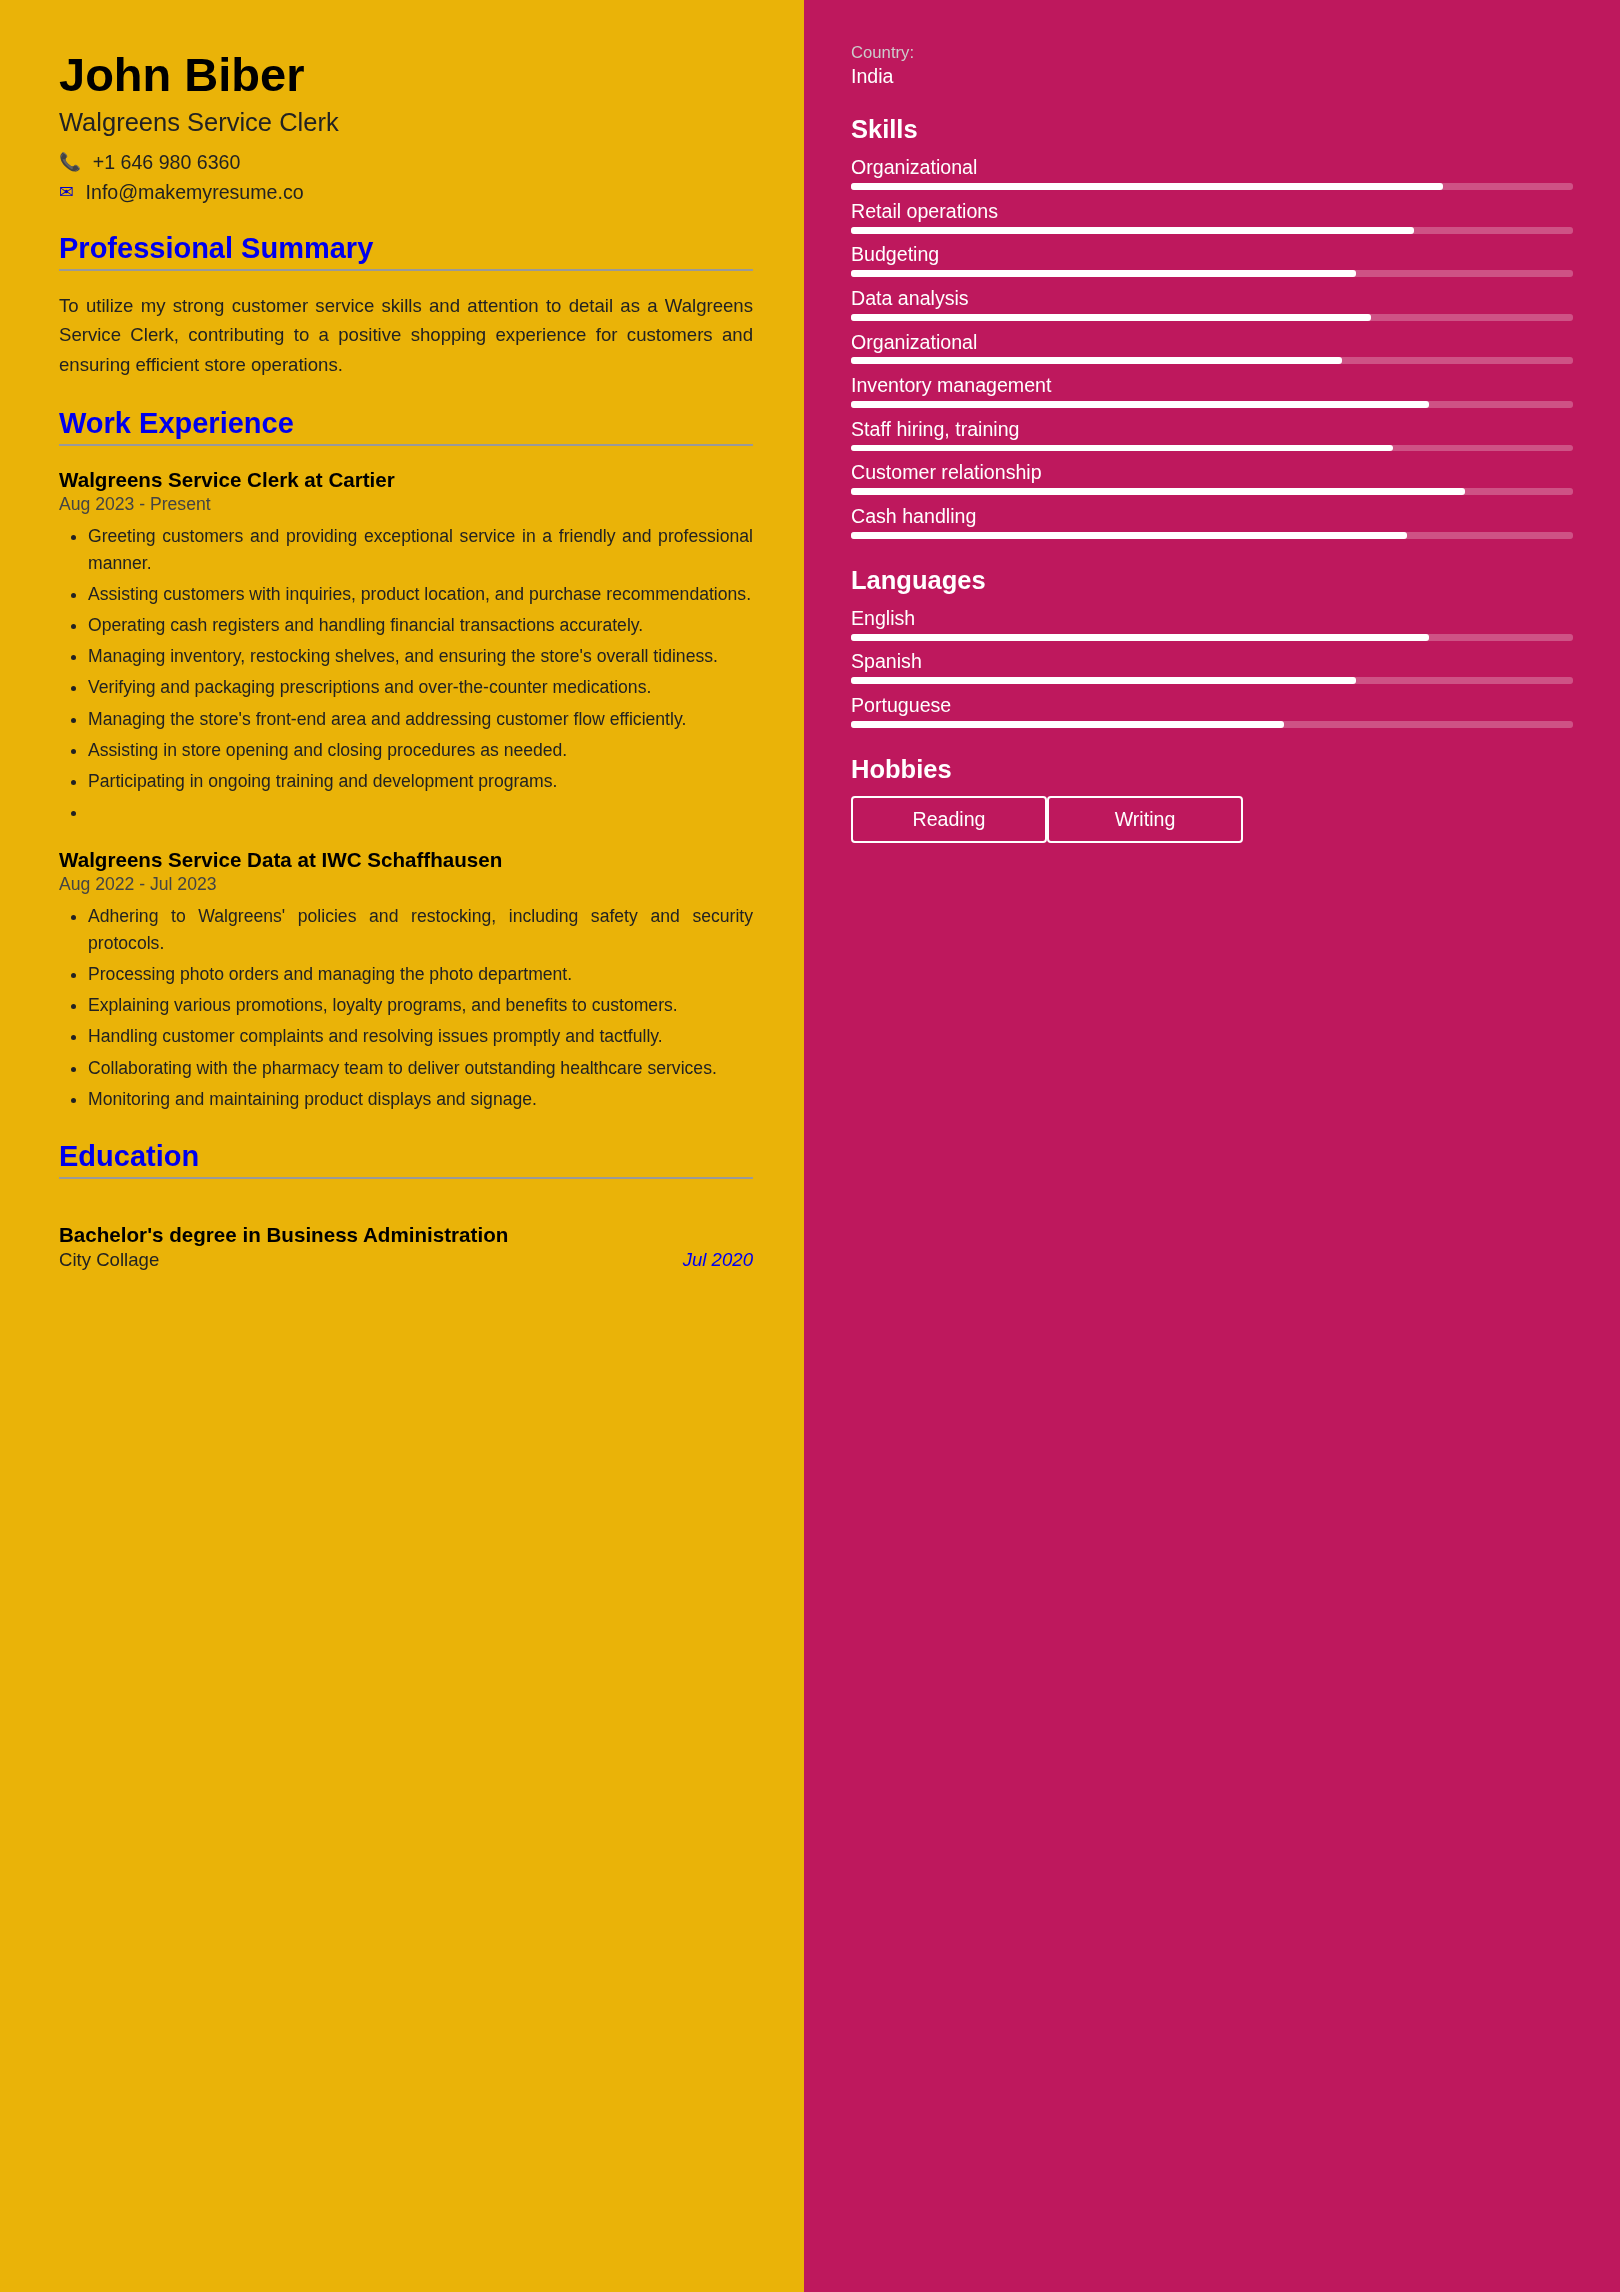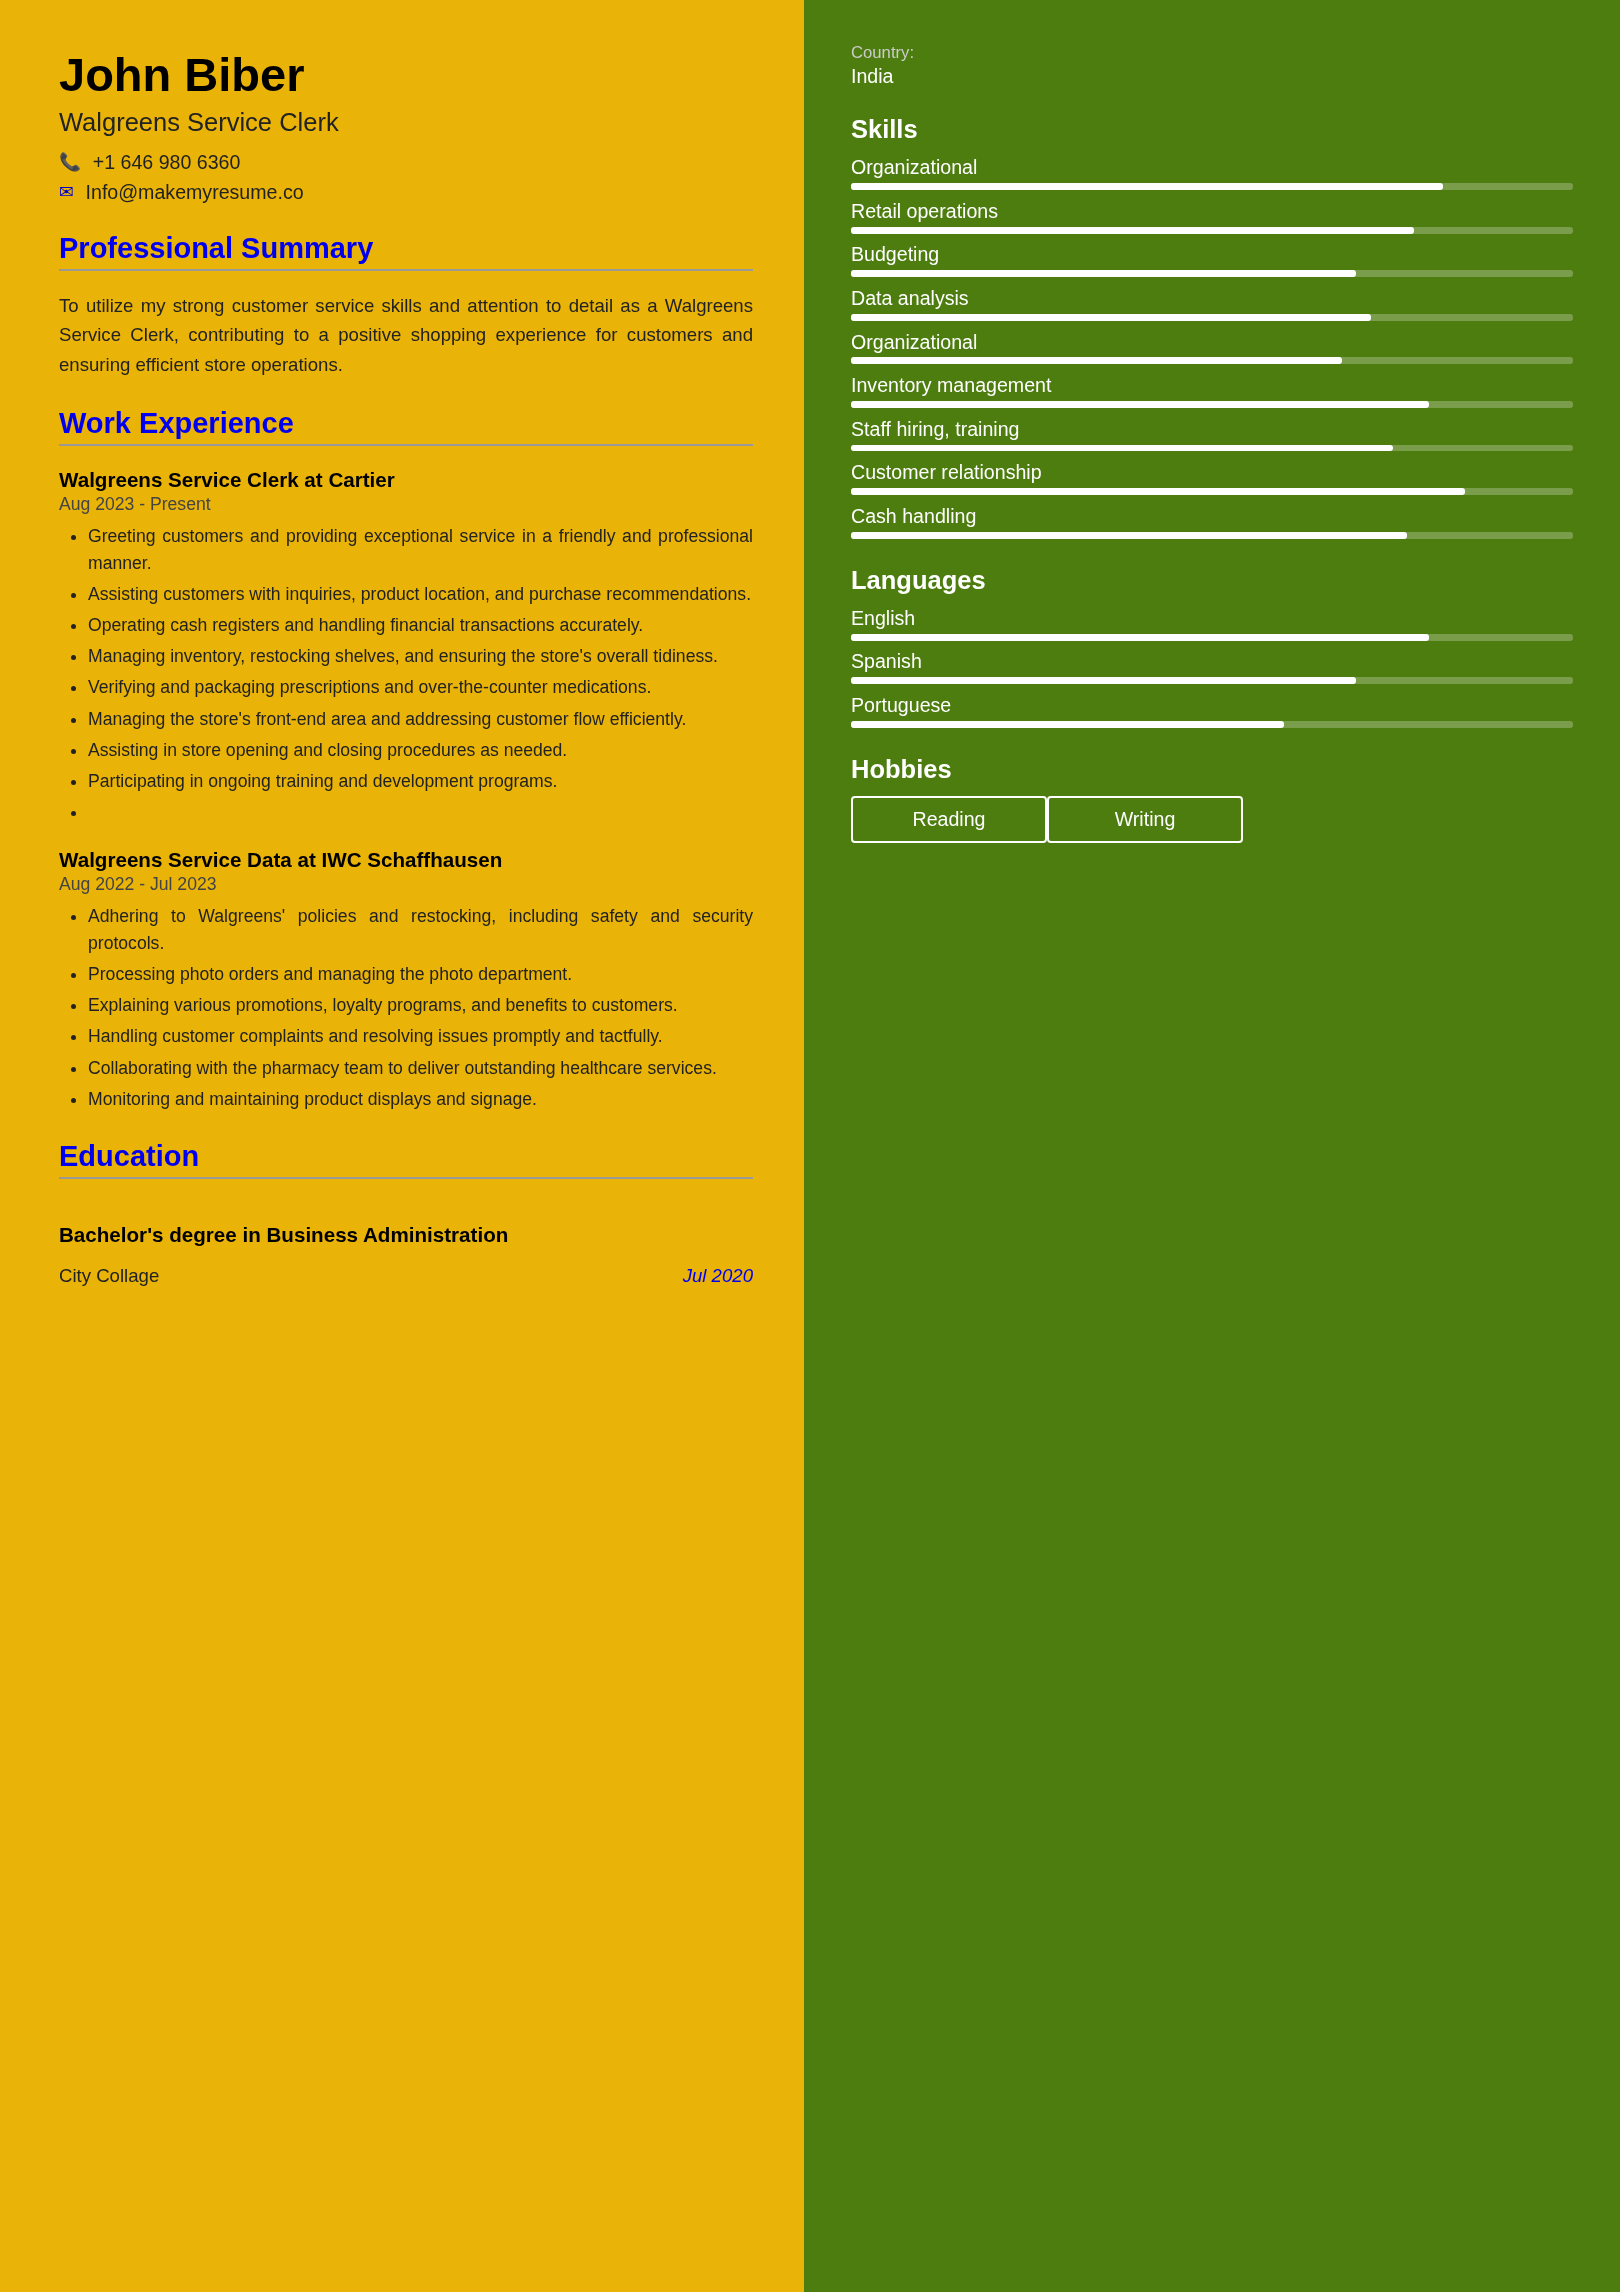--- a/index.html
+++ b/index.html
@@ -102,38 +102,38 @@
       font-size: 20.6px;
       font-weight: 700;
       color: #000;
       font-family: Arial, sans-serif;
       margin-top: 44px;
     }
     .edu-school-row {
       display: flex;
       justify-content: space-between;
       align-items: center;
-      margin-top: 18px;
+      margin-top: 2px;
     }
     .edu-school {
       font-size: 18.6px;
       color: #222;
       font-family: Arial, sans-serif;
     }
     .edu-date {
       font-size: 18.6px;
       color: #0000ee;
       font-style: italic;
       font-family: Arial, sans-serif;
     }
 
     
     .right-col {
       flex: 1;
-      background: #4d7c0f;
+      background: #be185d;
       padding: 43px 47px 47px 47px;
       color: #fff;
     }
 
     .sidebar-section-title {
       font-size: 25.5px;
       font-weight: 700;
       color: #fff;
       font-family: Arial, sans-serif;
       margin-top: 27.4px;

